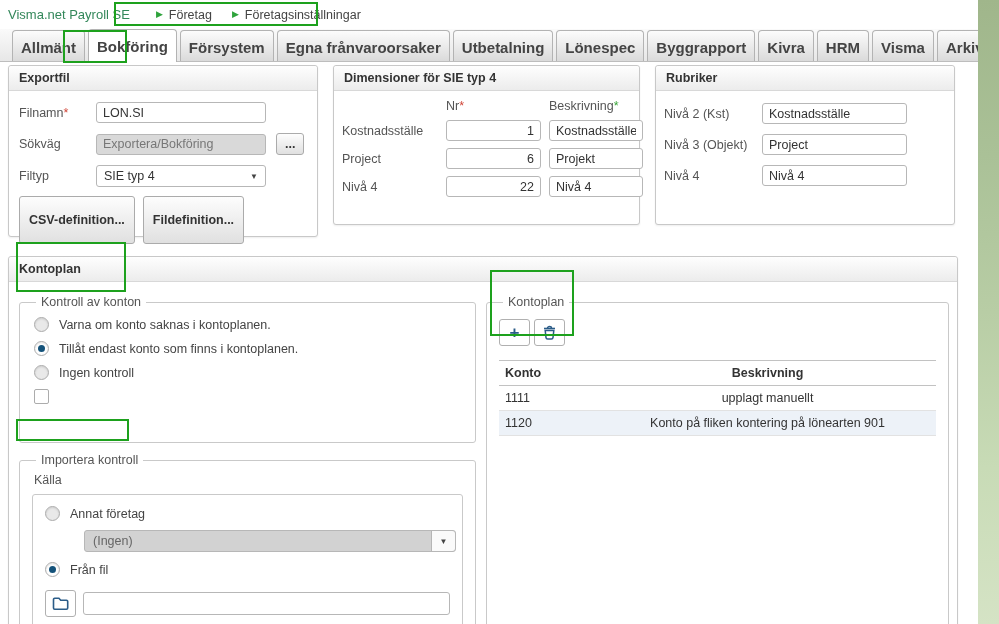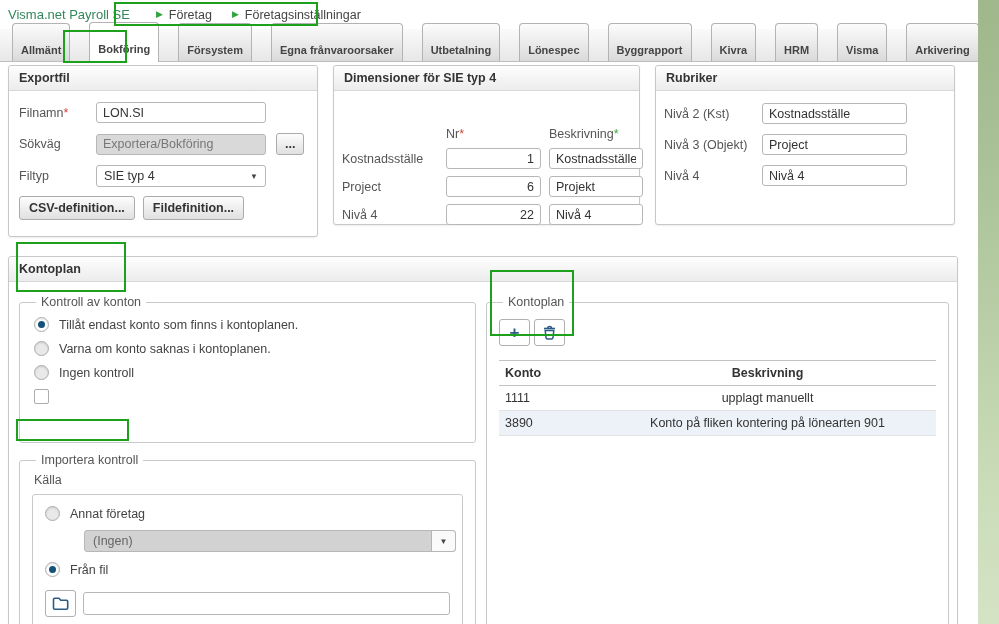--- a/index.html
+++ b/index.html
@@ -12,62 +12,62 @@
   
   .crumb-bar { height:29px; display:flex; align-items:center; padding-left:8px; background:#fff; }
   .brand { color:#33875a; font-size:13px; margin-right:22px; }
   .crumbs { display:flex; align-items:center; gap:20px; padding-left:4px; }
   .crumb { display:flex; align-items:center; gap:6px; font-size:12.5px; color:#444; cursor:pointer; }
   .crumb .arr { color:#2fa33c; font-size:9px; line-height:1; }
 
   
   .tab-bar { position:relative; height:33px; background:linear-gradient(#fafafa,#e7e7e7);
     border-bottom:1px solid #bdbdbd; display:flex; align-items:flex-end; padding-left:12px; }
-  .tab { margin-right:19px; padding:20px 8px 5px; background:linear-gradient(#fcfcfc,#dadada);
+  .tab { margin-right:3px; padding:8px 8px 5px; background:linear-gradient(#fcfcfc,#dadada);
     border:1px solid #b3b3b3; border-bottom:none; border-radius:4px 4px 0 0;
-    font-size:11px; font-weight:bold; color:#444; white-space:nowrap; cursor:pointer; }
+    font-size:15px; font-weight:bold; color:#444; white-space:nowrap; cursor:pointer; }
   .tab.active { background:#fff; margin-bottom:-1px; padding-bottom:7px; z-index:2; }
 
   
   .panel-row { display:flex; gap:15px; margin:3px 8px 0 8px; }
   .panel { background:#fff; border:1px solid #c8c8c8; border-radius:3px;
     box-shadow:0 1px 2px rgba(0,0,0,0.07); }
   .panel-h { padding:5px 10px; background:linear-gradient(#fefefe,#ececec);
     border-bottom:1px solid #d8d8d8; border-radius:3px 3px 0 0;
     font-size:12.5px; font-weight:bold; color:#333; }
   .p-exportfil { width:310px; height:172px; }
   .p-dim { width:307px; height:160px; }
   .p-rubriker { width:300px; height:160px; }
 
   label, .lbl { font-size:12.5px; color:#555; }
   .req-red { color:#d04437; } .req-green { color:#3aa53a; }
   input[type=text] { height:21px; border:1px solid #b7b7b7; border-radius:3px;
     padding:0 6px; font-size:12.5px; color:#333; font-family:"Liberation Sans",sans-serif; background:#fff; }
   input[disabled] { background:#d9d9d9; color:#777; }
   .btn { display:inline-flex; align-items:center; gap:7px; background:linear-gradient(#fdfdfd,#e0e0e0);
     border:1px solid #ababab; border-radius:3px; font-size:12.5px; font-weight:bold;
-    color:#333; padding:4px 9px; cursor:pointer; }
+    color:#333; padding:16px 9px; cursor:pointer; }
   .select { display:flex; align-items:center; justify-content:space-between; height:22px;
     border:1px solid #b7b7b7; border-radius:3px; background:#fff; padding:0 7px;
     font-size:12.5px; color:#333; cursor:pointer; }
   .select .dd { color:#444; font-size:8px; }
   .select.disabled { background:#d2d2d2; color:#666; padding:0; overflow:hidden; }
   .select.disabled .txt { padding-left:8px; }
   .select.disabled .dd-seg { width:24px; align-self:stretch; display:flex; align-items:center;
     justify-content:center; border-left:1px solid #b5b5b5; background:#fafafa;
     border-radius:0 3px 3px 0; }
 
   .exp-body { padding:11px 10px; }
   .exp-grid { display:grid; grid-template-columns:77px auto; row-gap:10px; align-items:center; }
   .exp-field { display:flex; align-items:center; gap:10px; }
   .exp-btns { margin-top:9px; display:flex; gap:8px; }
 
   .dim-body { padding:8px 8px 0 8px; }
   .dim-grid { display:grid; grid-template-columns:96px 95px 94px; column-gap:8px; row-gap:7px; align-items:center; }
-  .dim-head { font-size:12.5px; color:#555;margin-top:28px; }
+  .dim-head { font-size:12.5px; color:#555; }
   .dim-grid input { width:100%; }
   .num { text-align:right; }
 
   .rub-body { padding:12px 8px; }
   .rub-grid { display:grid; grid-template-columns:98px 145px; row-gap:10px; align-items:center; }
   .rub-grid input { width:100%; }
 
   
   .p-konto { margin:19px 8px 0 8px; width:950px; height:388px; }
   .konto-body { display:flex; gap:10px; padding:13px 10px; align-items:flex-start; }
@@ -220,26 +220,26 @@
   </div>
 
   <div class="panel p-konto">
     <div class="panel-h">Kontoplan</div>
     <div class="konto-body">
 
       <div>
         <div class="fieldset fs-kontroll">
           <span class="legend">Kontroll av konton</span>
           <div class="opt-row">
+            <span class="radio" role="radio" aria-checked="false"></span>
+            <span>Varna om konto saknas i kontoplanen.</span>
+          </div>
+          <div class="opt-row">
             <span class="radio selected" role="radio" aria-checked="true"></span>
             <span>Tillåt endast konto som finns i kontoplanen.</span>
-          </div>
-          <div class="opt-row">
-            <span class="radio" role="radio" aria-checked="false"></span>
-            <span>Varna om konto saknas i kontoplanen.</span>
           </div>
           <div class="opt-row">
             <span class="radio" role="radio" aria-checked="false"></span>
             <span>Ingen kontroll</span>
           </div>
           <div class="opt-row">
             <span class="checkbox" role="checkbox" aria-checked="false"></span>
           </div>
         </div>
 
@@ -296,21 +296,21 @@
               <th class="col-konto">Konto</th>
               <th class="c">Beskrivning</th>
             </tr>
           </thead>
           <tbody>
             <tr>
               <td>1111</td>
               <td class="c">upplagt manuellt</td>
             </tr>
             <tr class="alt">
-              <td>3890</td>
+              <td>1120</td>
               <td class="c">Konto på fliken kontering på lönearten 901</td>
             </tr>
           </tbody>
         </table>
       </div>
 
     </div>
   </div>
 
   <div class="hl hl-crumbs"></div>

